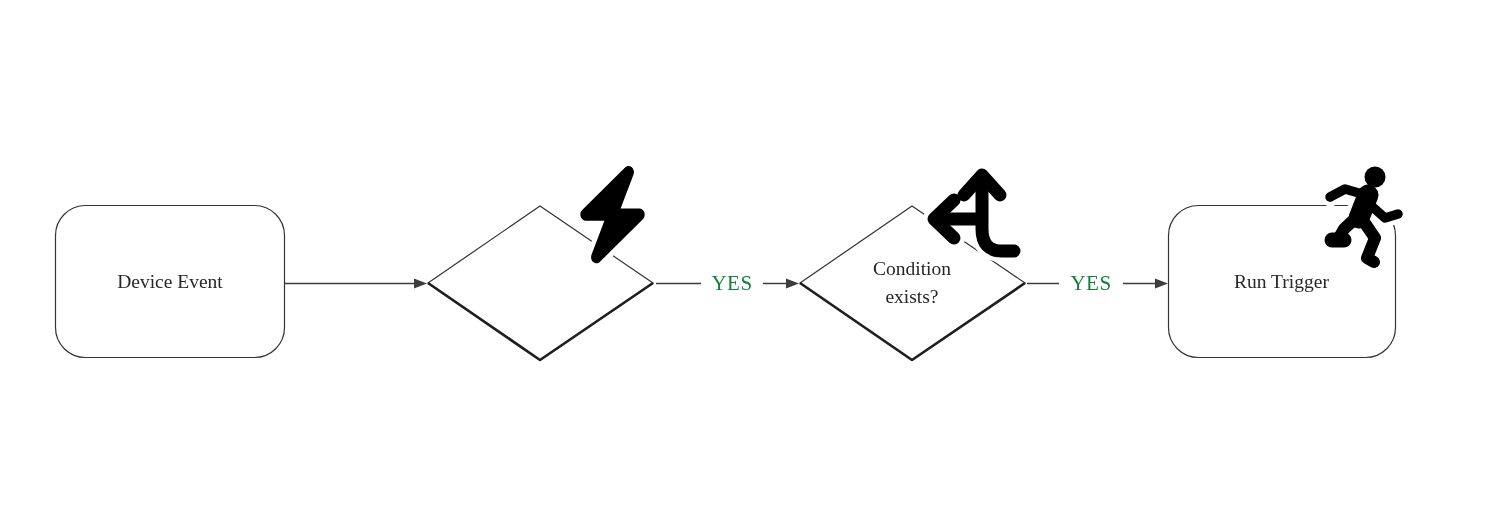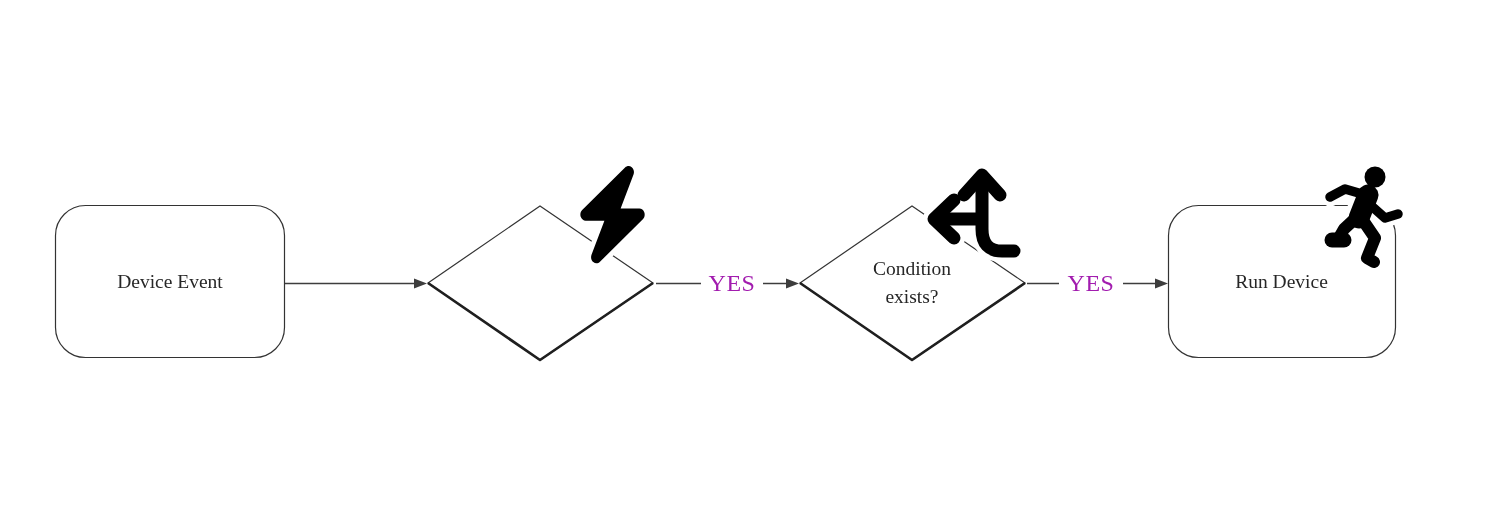--- a/index.html
+++ b/index.html
@@ -22,22 +22,22 @@
     color: #272727;
     font-size: 19.5px;
     line-height: 28px;
   }
   .edge-label {
     position: absolute;
     display: flex;
     align-items: center;
     justify-content: center;
     text-align: center;
-    color: #a21caf;
-    font-size: 24px;
+    color: #15803d;
+    font-size: 21px;
     letter-spacing: 0.5px;
   }
   .shape { fill: #ffffff; stroke: #333333; stroke-width: 1.2; }
   .shadow-edge { fill: none; stroke: #1f1f1f; stroke-width: 2.7; stroke-linejoin: round; }
   .conn { stroke: #3d3d3d; stroke-width: 1.5; fill: none; }
   .arrowhead { fill: #3d3d3d; stroke: none; }
   .icon-black { fill: #000000; }
   .icon-stroke { fill: none; stroke: #000000; stroke-linecap: round; stroke-linejoin: round; }
   .halo { fill: none; stroke: #ffffff; stroke-linecap: round; stroke-linejoin: round; }
   .halo-fill { fill: #ffffff; stroke: #ffffff; stroke-linejoin: round; }
@@ -116,19 +116,19 @@
       <path class="icon-stroke" stroke-width="12" d="M33,50 L19,63 L15,70"></path>
       <path class="icon-stroke" stroke-width="15" d="M7,74 L19,74"></path>
     </g>
   </svg>
 
   <div class="node-label" style="left:55px; top:205px; width:230px; height:153px;">Device Event</div>
 
 
   <div class="node-label" style="left:850px; top:205px; width:124px; height:156px;">Condition exists?</div>
 
-  <div class="node-label" style="left:1168px; top:205px; width:227px; height:153px;">Run Device</div>
+  <div class="node-label" style="left:1168px; top:205px; width:227px; height:153px;">Run Trigger</div>
 
   <div class="edge-label" style="left:702px; top:268px; width:60px; height:31px;">YES</div>
 
   <div class="edge-label" style="left:1061px; top:268px; width:60px; height:31px;">YES</div>
 
 </div>
 
 </body></html>

